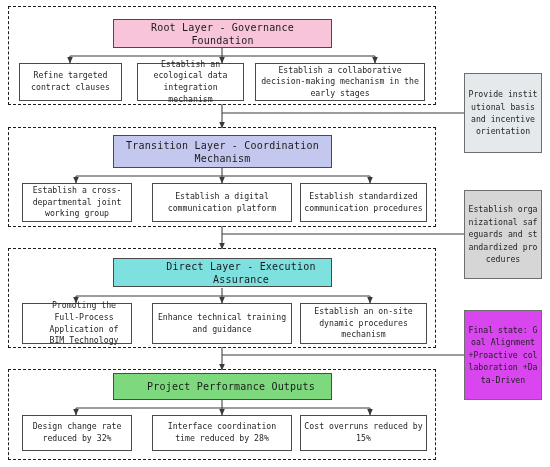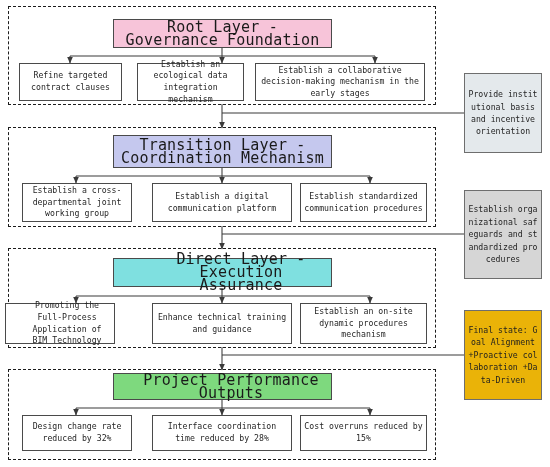--- a/index.html
+++ b/index.html
@@ -28,21 +28,21 @@
   }
   
   .layer-header {
     position: absolute;
     box-sizing: border-box;
     border: 1.1px solid #4a4a4a;
     display: flex;
     align-items: center;
     justify-content: center;
     text-align: center;
-    font-size: 15px;
+    font-size: 10px;
     line-height: 13px;
     letter-spacing: 0.2px;
     color: #1a1a1a;
     padding: 1px 3px;
   }
   
   .leaf-box {
     position: absolute;
     box-sizing: border-box;
     background: #ffffff;
@@ -146,37 +146,37 @@
   <div class="layer-header" style="left:113px; top:135px; width:219px; height:33px; background:#c5c8ee;">Transition Layer - Coordination Mechanism</div>
 
   <div class="leaf-box" style="left:22px; top:183px; width:110px; height:39px;text-align:center;">Establish a cross-departmental joint working group</div>
   <div class="leaf-box" style="left:300px; top:183px; width:127px; height:39px;">Establish standardized communication procedures</div>
   <div class="leaf-box" style="left:152px; top:183px; width:140px; height:39px;">Establish a digital communication platform</div>
 
   <div class="layer-group" style="left:8px; top:248px; width:428px; height:100px;"></div>
 
   <div class="layer-header" style="left:113px; top:258px; width:219px; height:29px; background:#7fe0e0;padding-left:40px;">Direct Layer - Execution Assurance</div>
 
-  <div class="leaf-box" style="left:5px; top:303px; width:110px; height:41px;padding-left:17px;">Promoting the Full-Process Application of BIM Technology</div>
+  <div class="leaf-box" style="left:22px; top:303px; width:110px; height:41px;padding-left:17px;">Promoting the Full-Process Application of BIM Technology</div>
   <div class="leaf-box" style="left:152px; top:303px; width:140px; height:41px;">Enhance technical training and guidance</div>
   <div class="leaf-box" style="left:300px; top:303px; width:127px; height:41px;">Establish an on-site dynamic procedures mechanism</div>
 
   <div class="layer-group" style="left:8px; top:369px; width:428px; height:91px;"></div>
 
   <div class="layer-header" style="left:113px; top:373px; width:219px; height:27px; background:#7ed97e;padding-left:20px;">Project Performance Outputs</div>
 
   <div class="leaf-box" style="left:22px; top:415px; width:110px; height:36px;">Design change rate reduced by 32%</div>
   <div class="leaf-box" style="left:152px; top:415px; width:140px; height:36px;">Interface coordination time reduced by 28%</div>
   <div class="leaf-box" style="left:300px; top:415px; width:127px; height:36px;">Cost overruns reduced by 15%</div>
 
   <div class="side-box" style="left:464px; top:73px; width:78px; height:80px; background:#e4e9ec;">
     <span class="inner">Provide institutional basis and incentive orientation</span>
   </div>
 
   <div class="side-box" style="left:464px; top:190px; width:78px; height:89px; background:#d6d6d6;">
     <span class="inner">Establish organizational safeguards and standardized procedures</span>
   </div>
 
-  <div class="side-box" style="left:464px; top:310px; width:78px; height:90px; background:#eab308;">
+  <div class="side-box" style="left:464px; top:310px; width:78px; height:90px; background:#d946ef;">
     <span class="inner">Final state: Goal Alignment +Proactive collaboration +Data-Driven</span>
   </div>
 
 </div>
 
 </body></html>

